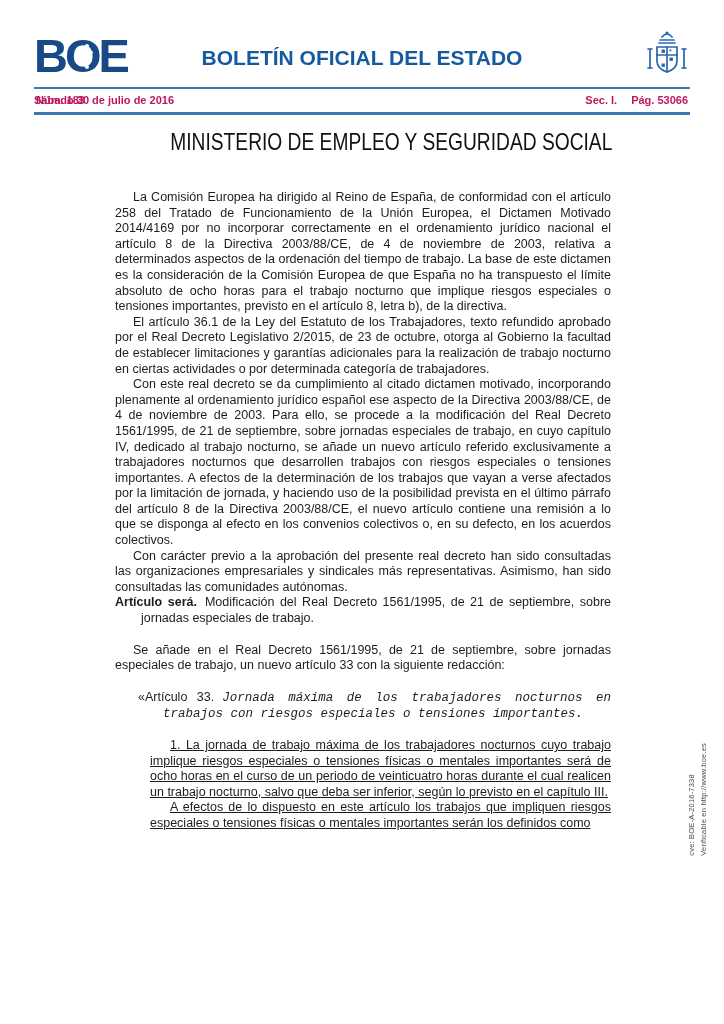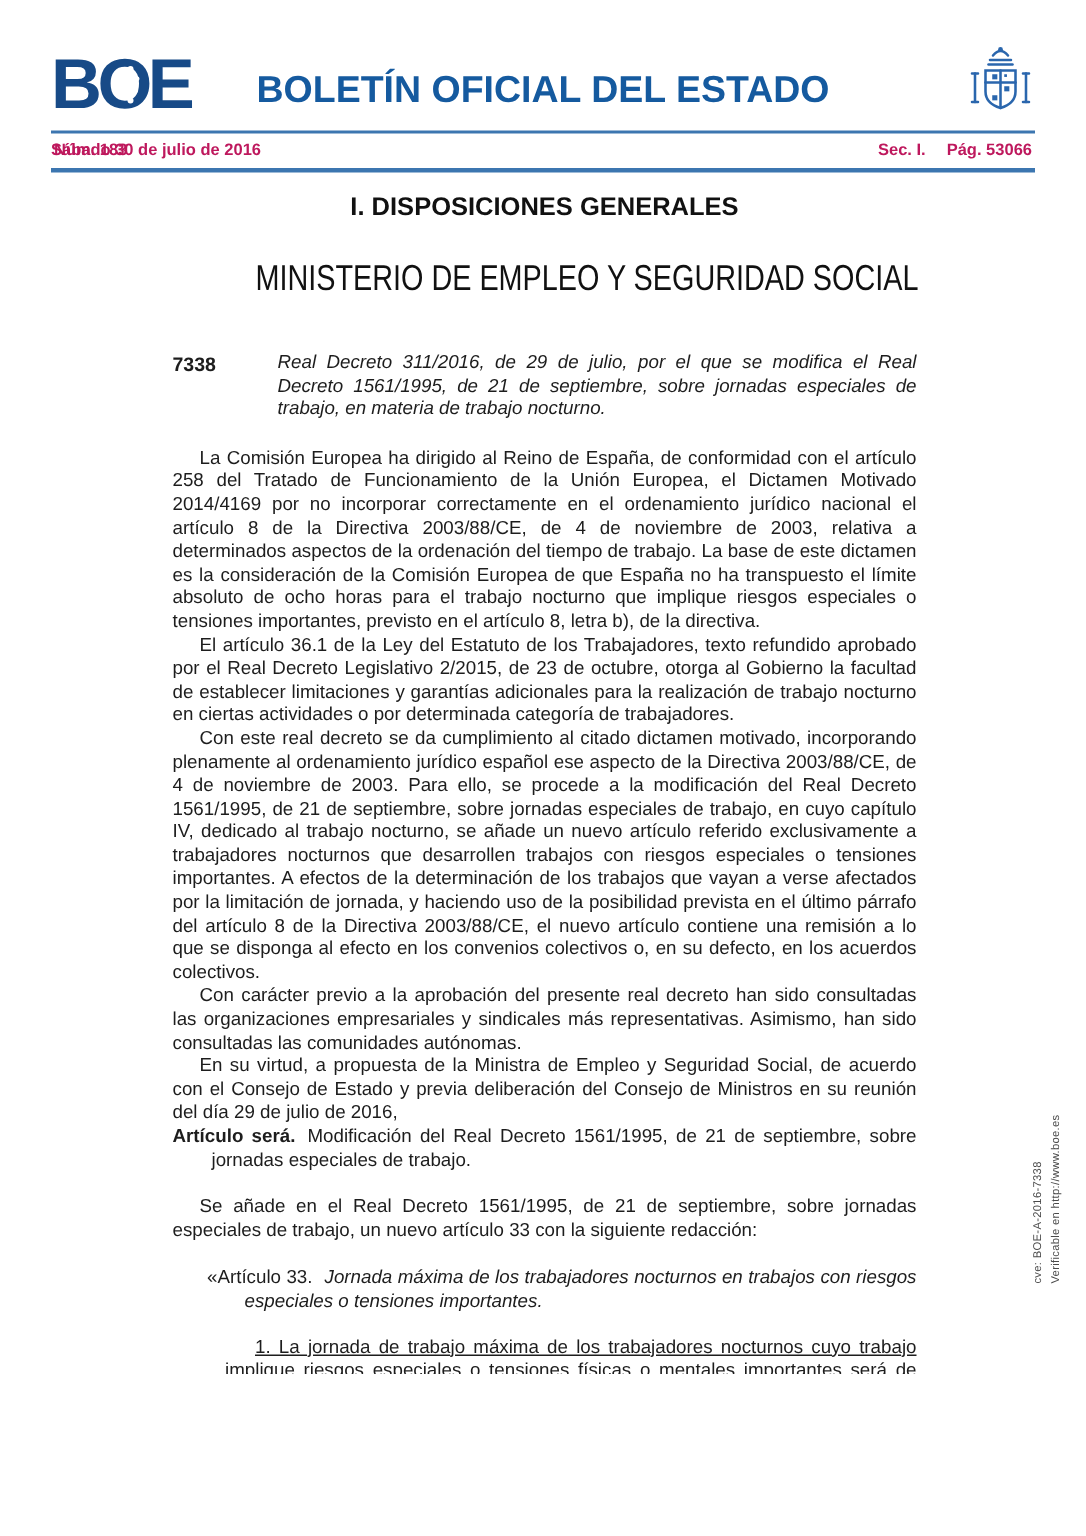--- a/index.html
+++ b/index.html
@@ -31,21 +31,21 @@
   .boe-logo .speck {
     position: absolute; background: #fff; border-radius: 50%;
   }
 
   .masthead-title {
     position: absolute;
     left: 0; right: 0; top: 46px;
     text-align: center;
     color: #155a9f;
     font-weight: bold;
-    font-size: 25px;
+    font-size: 21px;
     letter-spacing: 0px;
   }
 
   .coat-of-arms {
     position: absolute;
     right: 34px; top: 30px;
     width: 46px; height: 56px;
   }
 
   .rule-top {
@@ -143,21 +143,21 @@
   .quote-article {
     font-size: 12.5px;
     line-height: 15.6px;
     text-align: justify;
     margin-left: 23px;
     padding-left: 25px;
     text-indent: -25px;
     margin-top: 16px;
     margin-bottom: 15px;
   }
-  .quote-article .ttl { font-style: italic; }
+  .quote-article .ttl { font-style: italic; font-family: Liberation Mono, monospace; }
   .quote-article .gap { display: inline-block; width: 8px; }
 
   .quote-block p {
     font-size: 12.5px;
     line-height: 15.6px;
     text-align: justify;
     margin-left: 35px;
     text-indent: 20px;
     text-decoration: underline;
   }
@@ -225,37 +225,31 @@
       <span class="meta-secpag">
         <span>Sec. I.</span><span class="sep"></span><span>Pág. 53066</span>
       </span>
     </div>
 
     <div class="rule-bottom"></div>
   </div>
 
   <div class="doc">
 
-    <div class="section-heading">I. DISPOSICIONES GENERALES</div>
 
     <div class="ministry-wrap">
       <span class="ministry">MINISTERIO DE EMPLEO Y SEGURIDAD SOCIAL</span>
     </div>
 
-    <div class="item-head">
-      <div class="item-number">7338</div>
-      <div class="item-title">Real Decreto 311/2016, de 29 de julio, por el que se modifica el Real Decreto 1561/1995, de 21 de septiembre, sobre jornadas especiales de trabajo, en materia de trabajo nocturno.</div>
-    </div>
 
     <div class="body-text">
       <p>La Comisión Europea ha dirigido al Reino de España, de conformidad con el artículo 258 del Tratado de Funcionamiento de la Unión Europea, el Dictamen Motivado 2014/4169 por no incorporar correctamente en el ordenamiento jurídico nacional el artículo 8 de la Directiva 2003/88/CE, de 4 de noviembre de 2003, relativa a determinados aspectos de la ordenación del tiempo de trabajo. La base de este dictamen es la consideración de la Comisión Europea de que España no ha transpuesto el límite absoluto de ocho horas para el trabajo nocturno que implique riesgos especiales o tensiones importantes, previsto en el artículo 8, letra b), de la directiva.</p>
       <p>El artículo 36.1 de la Ley del Estatuto de los Trabajadores, texto refundido aprobado por el Real Decreto Legislativo 2/2015, de 23 de octubre, otorga al Gobierno la facultad de establecer limitaciones y garantías adicionales para la realización de trabajo nocturno en ciertas actividades o por determinada categoría de trabajadores.</p>
       <p>Con este real decreto se da cumplimiento al citado dictamen motivado, incorporando plenamente al ordenamiento jurídico español ese aspecto de la Directiva 2003/88/CE, de 4 de noviembre de 2003. Para ello, se procede a la modificación del Real Decreto 1561/1995, de 21 de septiembre, sobre jornadas especiales de trabajo, en cuyo capítulo IV, dedicado al trabajo nocturno, se añade un nuevo artículo referido exclusivamente a trabajadores nocturnos que desarrollen trabajos con riesgos especiales o tensiones importantes. A efectos de la determinación de los trabajos que vayan a verse afectados por la limitación de jornada, y haciendo uso de la posibilidad prevista en el último párrafo del artículo 8 de la Directiva 2003/88/CE, el nuevo artículo contiene una remisión a lo que se disponga al efecto en los convenios colectivos o, en su defecto, en los acuerdos colectivos.</p>
       <p>Con carácter previo a la aprobación del presente real decreto han sido consultadas las organizaciones empresariales y sindicales más representativas. Asimismo, han sido consultadas las comunidades autónomas.</p>
-      <p>En su virtud, a propuesta de la Ministra de Empleo y Seguridad Social, de acuerdo con el Consejo de Estado y previa deliberación del Consejo de Ministros en su reunión del día 29 de julio de 2016,</p>
 
 
       <div class="articulo-unico">
         <span class="lbl">Artículo será.</span><span class="gap"></span><span class="ttl">Modificación del Real Decreto 1561/1995, de 21 de septiembre, sobre jornadas especiales de trabajo.</span>
       </div>
 
       <p>Se añade en el Real Decreto 1561/1995, de 21 de septiembre, sobre jornadas especiales de trabajo, un nuevo artículo 33 con la siguiente redacción:</p>
 
       <div class="quote-article">
         <span>«Artículo 33.</span><span class="gap"></span><span class="ttl">Jornada máxima de los trabajadores nocturnos en trabajos con riesgos especiales o tensiones importantes.</span>

